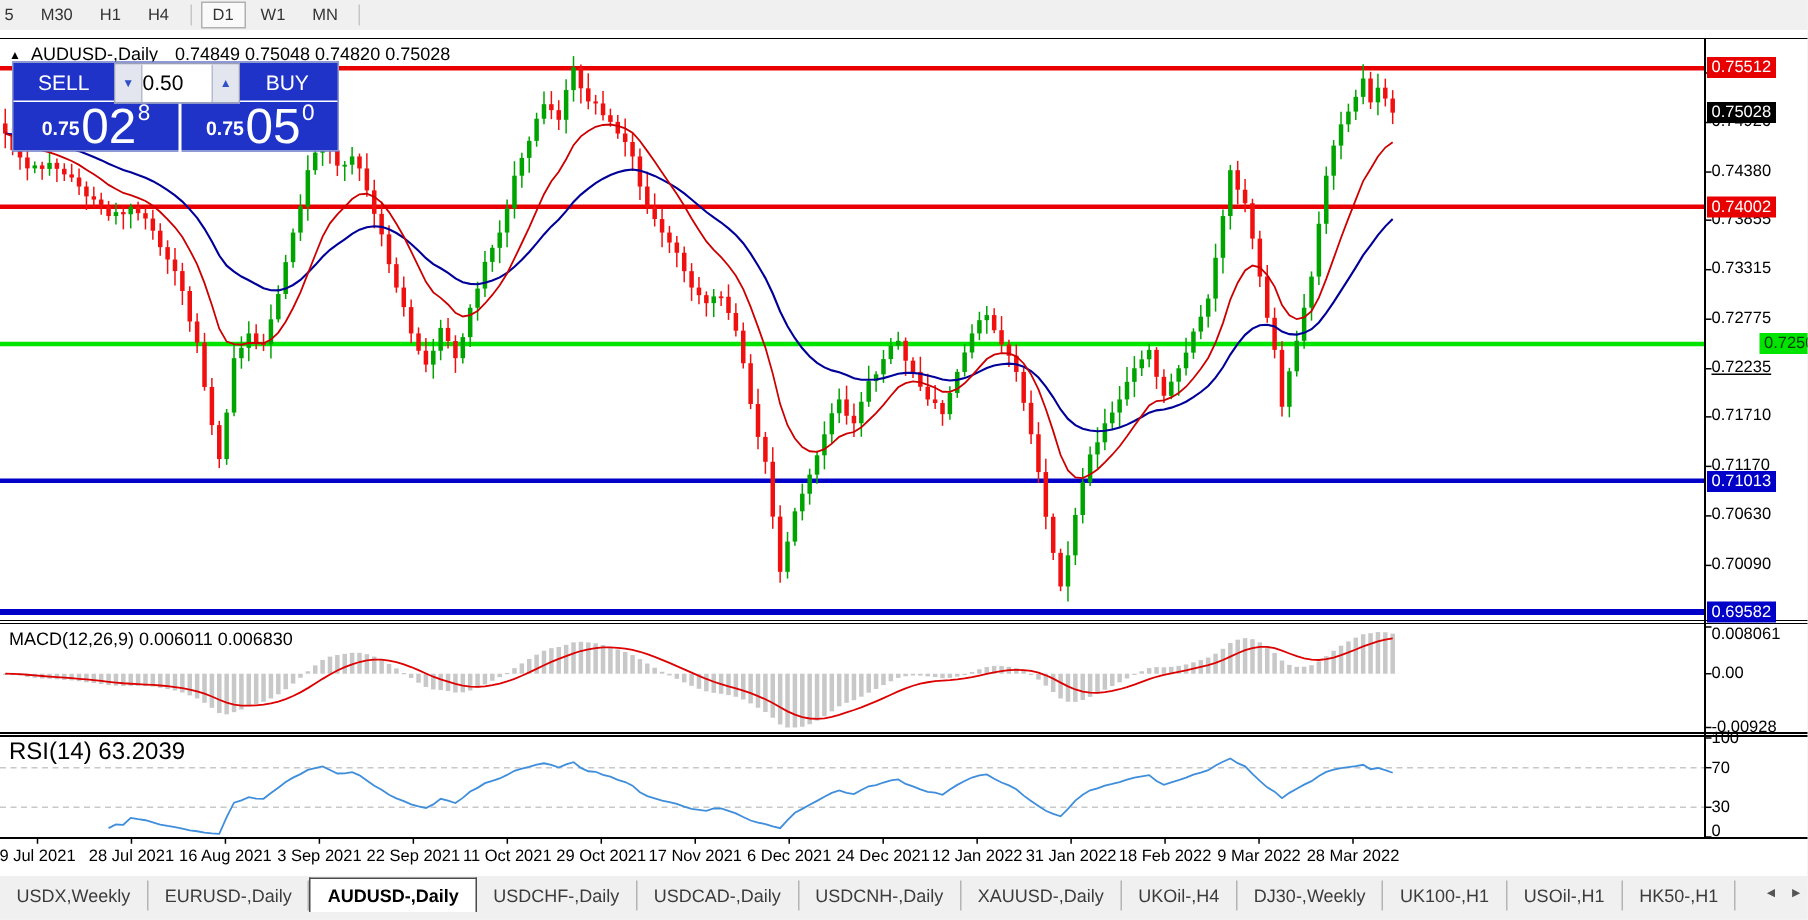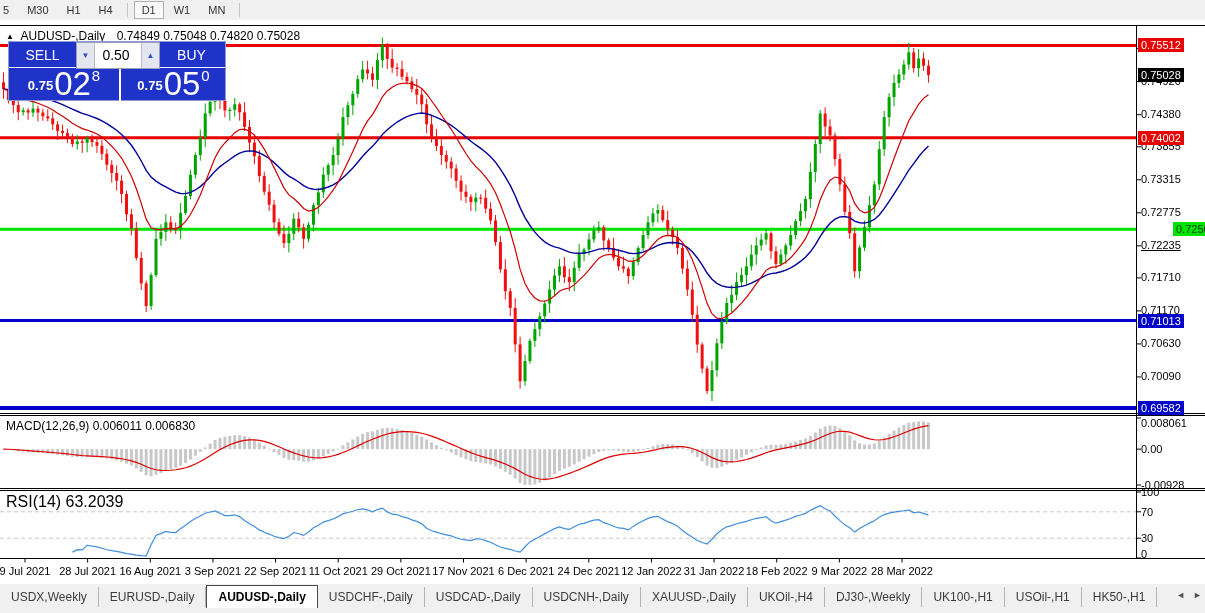--- a/index.html
+++ b/index.html
@@ -38,21 +38,21 @@
   .tp-btn { position:absolute; top:0; width:67px; height:26px; display:flex; align-items:center;
             justify-content:center; font-size:14px; color:#fff; border-bottom:1px solid #fff;
             cursor:pointer; }
   #sell-btn { left:0; }
   #buy-btn  { right:0; }
   #vol-stepper { position:absolute; left:67px; top:0; width:84px; height:27px;
                  background:#e8e8ec; border:1px solid #9aa0b8; display:flex; z-index:6; }
   .step-btn { width:17px; height:100%; background:#e4e6ef; color:#3050c8; font-size:8px;
               display:flex; align-items:center; justify-content:center; cursor:pointer; }
   #vol-value { flex:1; background:#fff; border-left:1px solid #b8bcd0; border-right:1px solid #b8bcd0;
-               font-size:14px; color:#000; text-align:center; padding:4px 4px 0 0; }
+               font-size:14px; color:#000; text-align:left; padding:4px 4px 0 0; }
   .tp-price { position:absolute; top:27px; height:28px; display:flex; align-items:flex-end;
               justify-content:center; }
   #sell-price { left:0;  width:110px; }
   #buy-price  { left:112px; width:105px; }
   .tp-div { position:absolute; left:110px; top:27px; width:2px; height:33px; background:#fff; }
   .p-small { font-size:13px; font-weight:bold; margin-bottom:4px; }
   .p-big   { font-size:33px; line-height:0.82; margin:0 1px; }
   .p-sup   { font-size:15px; margin-bottom:13px; }
 
   

